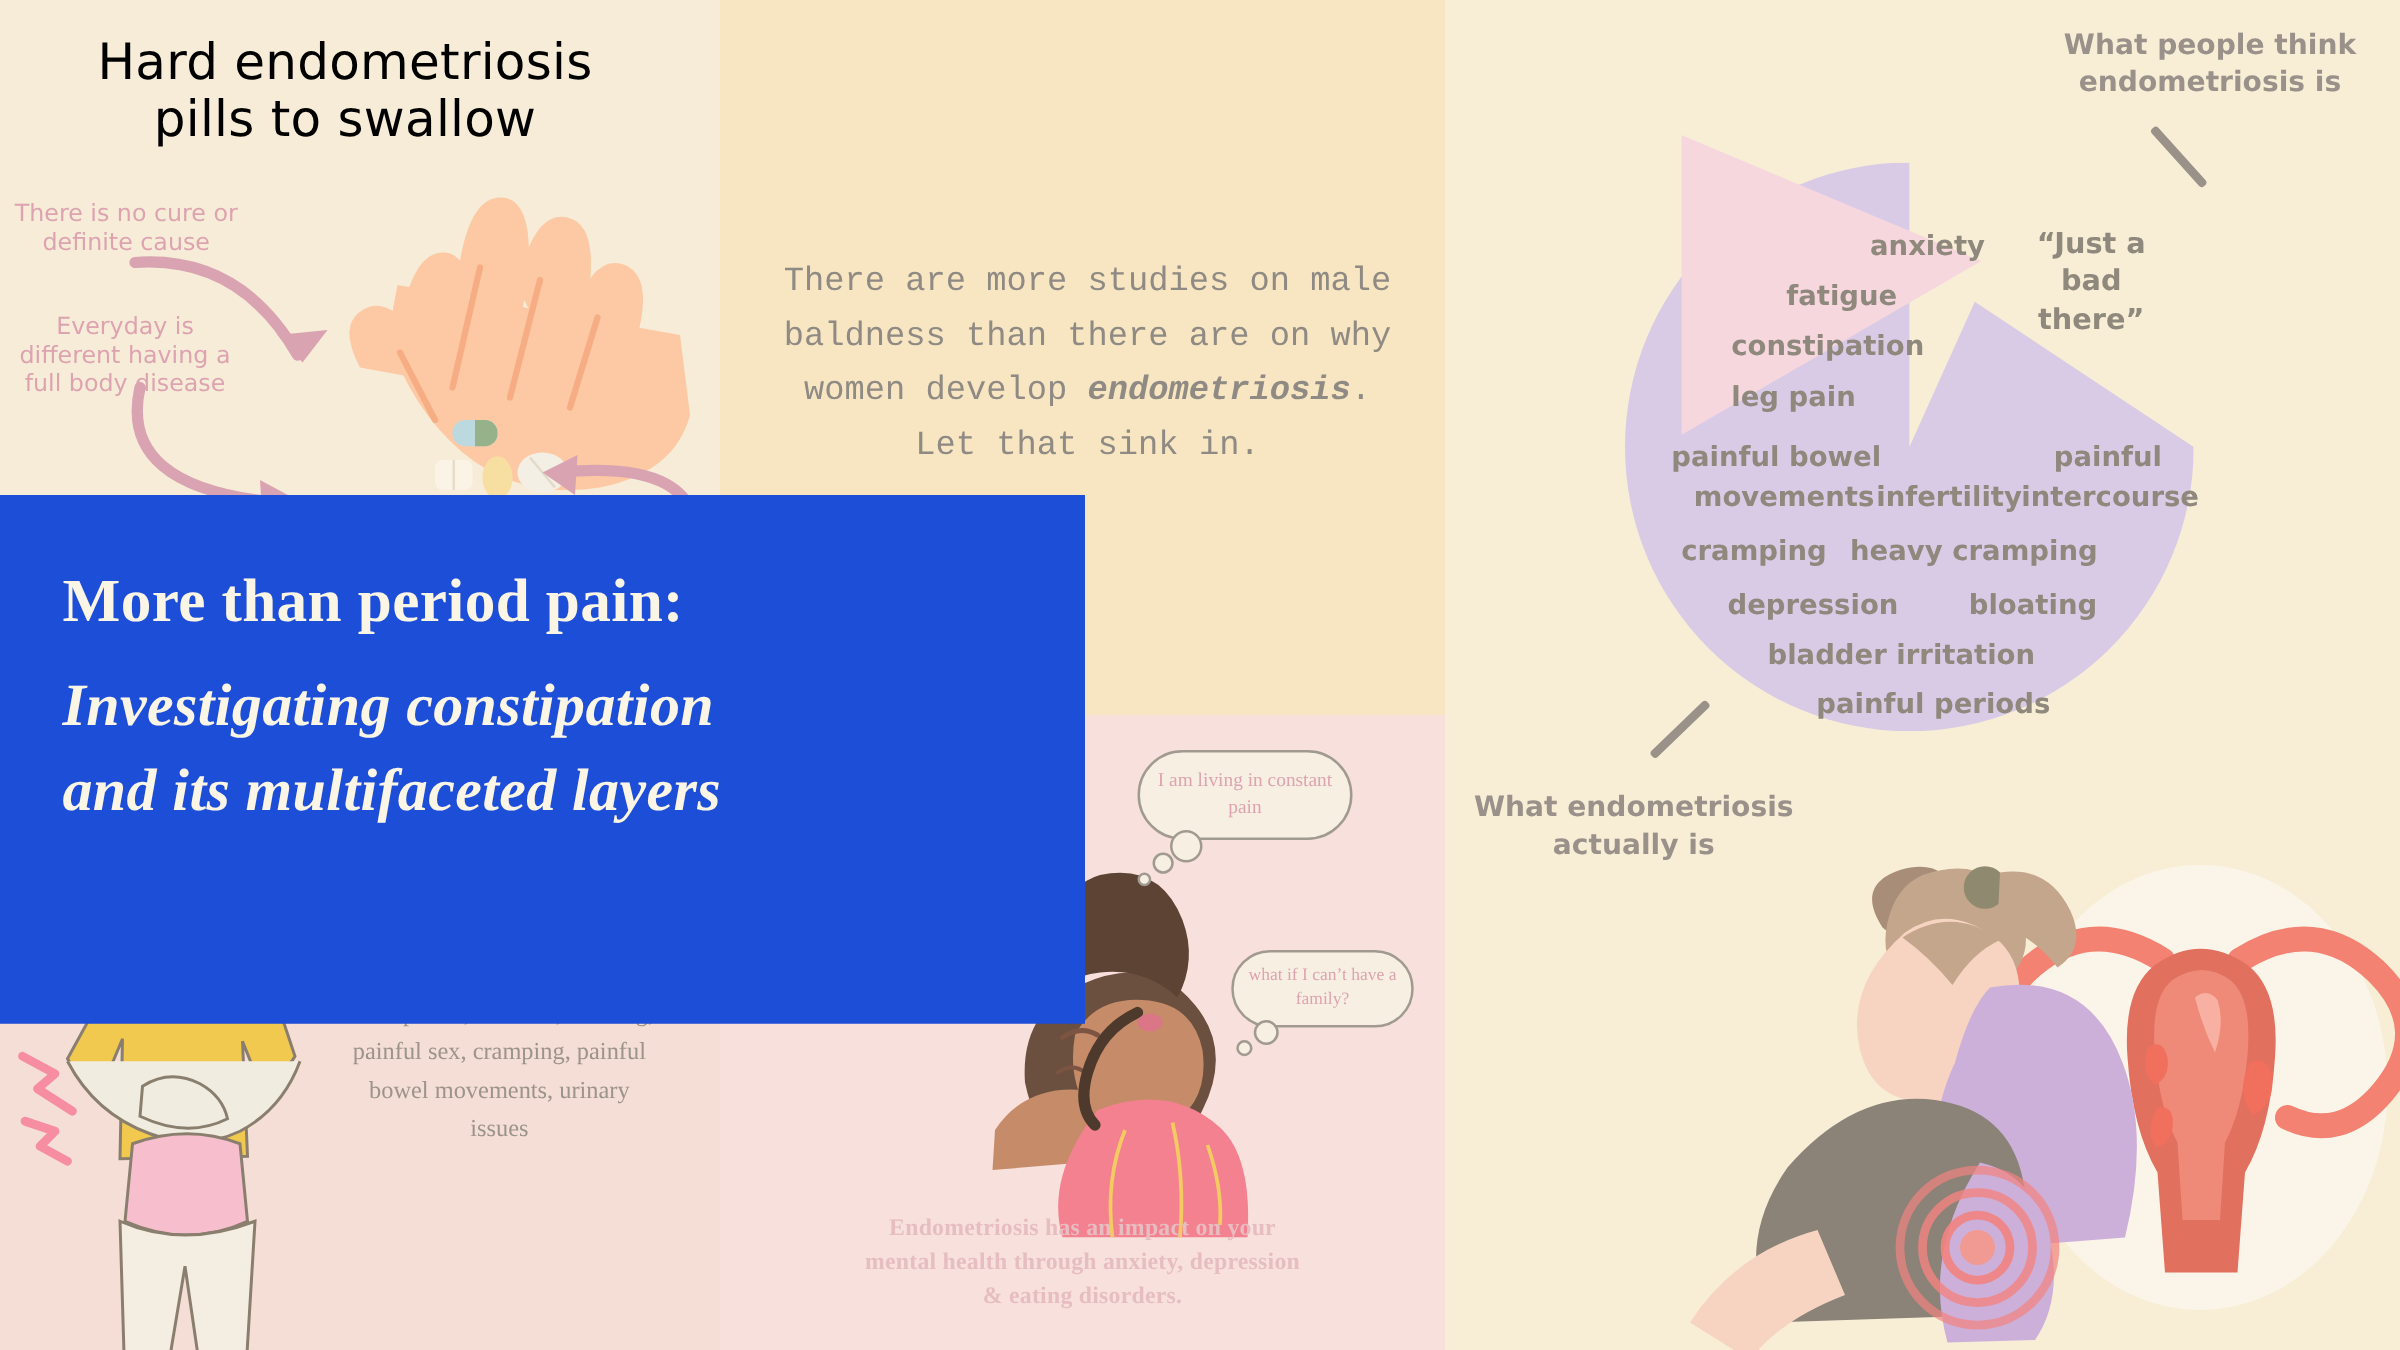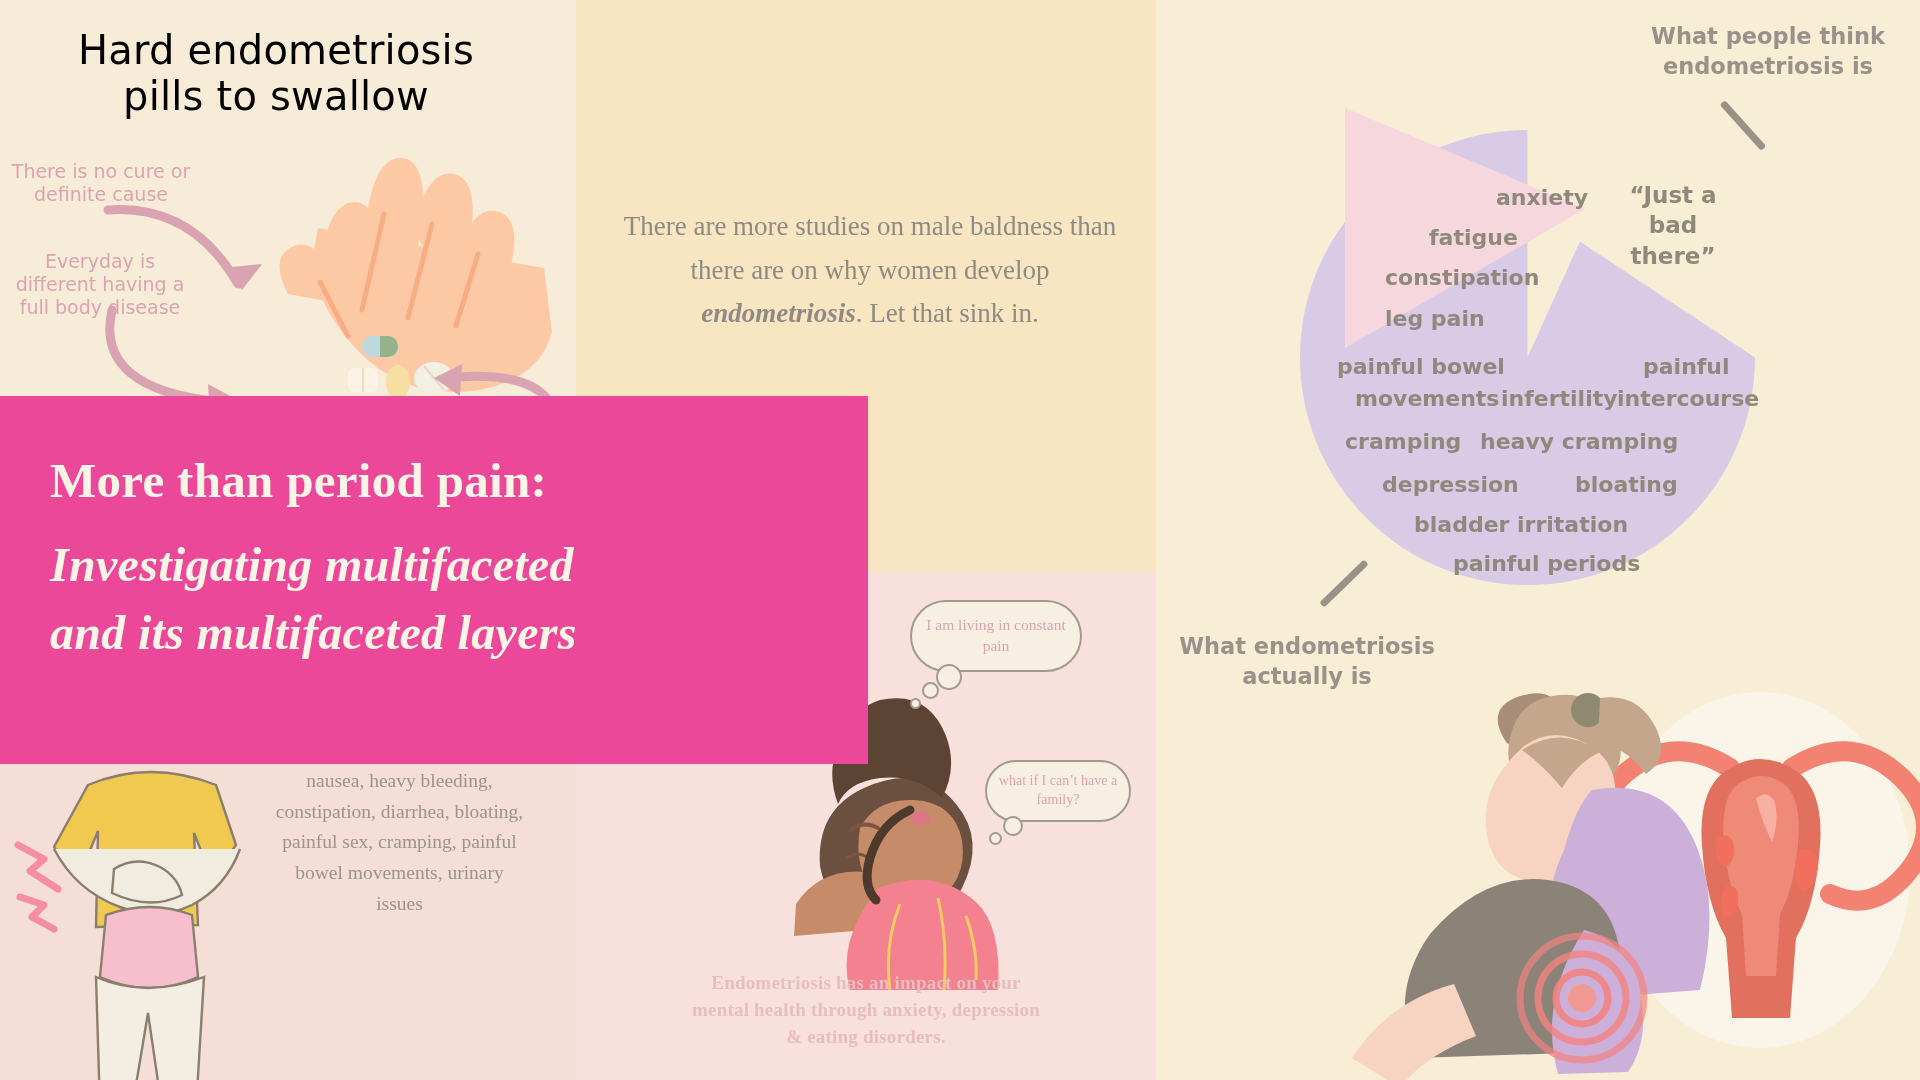--- a/index.html
+++ b/index.html
@@ -34,21 +34,21 @@
 
   #symptom-list {
     position:absolute; left:272px; top:735px; width:255px;
     font-family:"Liberation Serif", serif; font-size:19.5px; line-height:1.58;
     color:#9c948a; text-align:center;
   }
 
   
   #fact-quote {
     position:absolute; left:620px; top:205px; width:500px;
-    font-family:Liberation Serif, serif; font-size:27px; line-height:1.62;
+    font-family:Liberation Mono, monospace; font-size:27px; line-height:1.62;
     color:#8d8madf; color:#8e8madd; color:#8f8a83; text-align:center;
   }
   #fact-quote b { font-weight:700; font-style:italic; color:#8f8a83; }
 
   .thought {
     position:absolute;
     background:#f7efe2; border:2px solid #a09a90; border-radius:46px;
     font-family:"Liberation Serif", serif; color:#dda3b1; text-align:center;
     display:flex; align-items:center; justify-content:center;
   }
@@ -109,22 +109,22 @@
     position:absolute; background:#9a9289; border-radius:3px; height:7px;
   }
   #tick-top { left:1712px; top:122px; width:62px; transform:rotate(48deg); }
   #tick-bot { left:1313px; top:580px; width:62px; transform:rotate(-44deg); }
 
   
   .illus { position:absolute; }
 
   
   #title-banner {
-    position:absolute; left:0; top:396px; width:868px; height:368px;
-    background:#ec4899; z-index:40;
+    position:absolute; left:0; top:396px; width:868px; height:423px;
+    background:#1d4ed8; z-index:40;
     padding:58px 0 0 50px;
   }
   #title-line-1 {
     font-family:"Liberation Serif", serif; font-weight:700; font-size:49px;
     color:#fbf5e6; line-height:1.12; letter-spacing:.3px;
   }
   .title-ital {
     font-family:"Liberation Serif", serif; font-weight:700; font-style:italic;
     font-size:48px; color:#fbf5e6; line-height:1.42; letter-spacing:.3px;
   }
@@ -308,17 +308,17 @@
     <g fill="none" stroke="#f2837f" stroke-width="7">
       <circle cx="282" cy="318" r="62" opacity=".7"></circle>
       <circle cx="282" cy="318" r="44" opacity=".8"></circle>
       <circle cx="282" cy="318" r="26" opacity=".9"></circle>
     </g>
     <circle cx="282" cy="318" r="14" fill="#f09a93"></circle>
   </svg>
 
   <div id="title-banner">
     <div id="title-line-1">More than period pain:</div>
-    <div class="title-ital" id="title-line-2">Investigating multifaceted</div>
+    <div class="title-ital" id="title-line-2">Investigating constipation</div>
     <div class="title-ital">and its multifaceted layers</div>
   </div>
 
 </div>
 
 </body></html>

